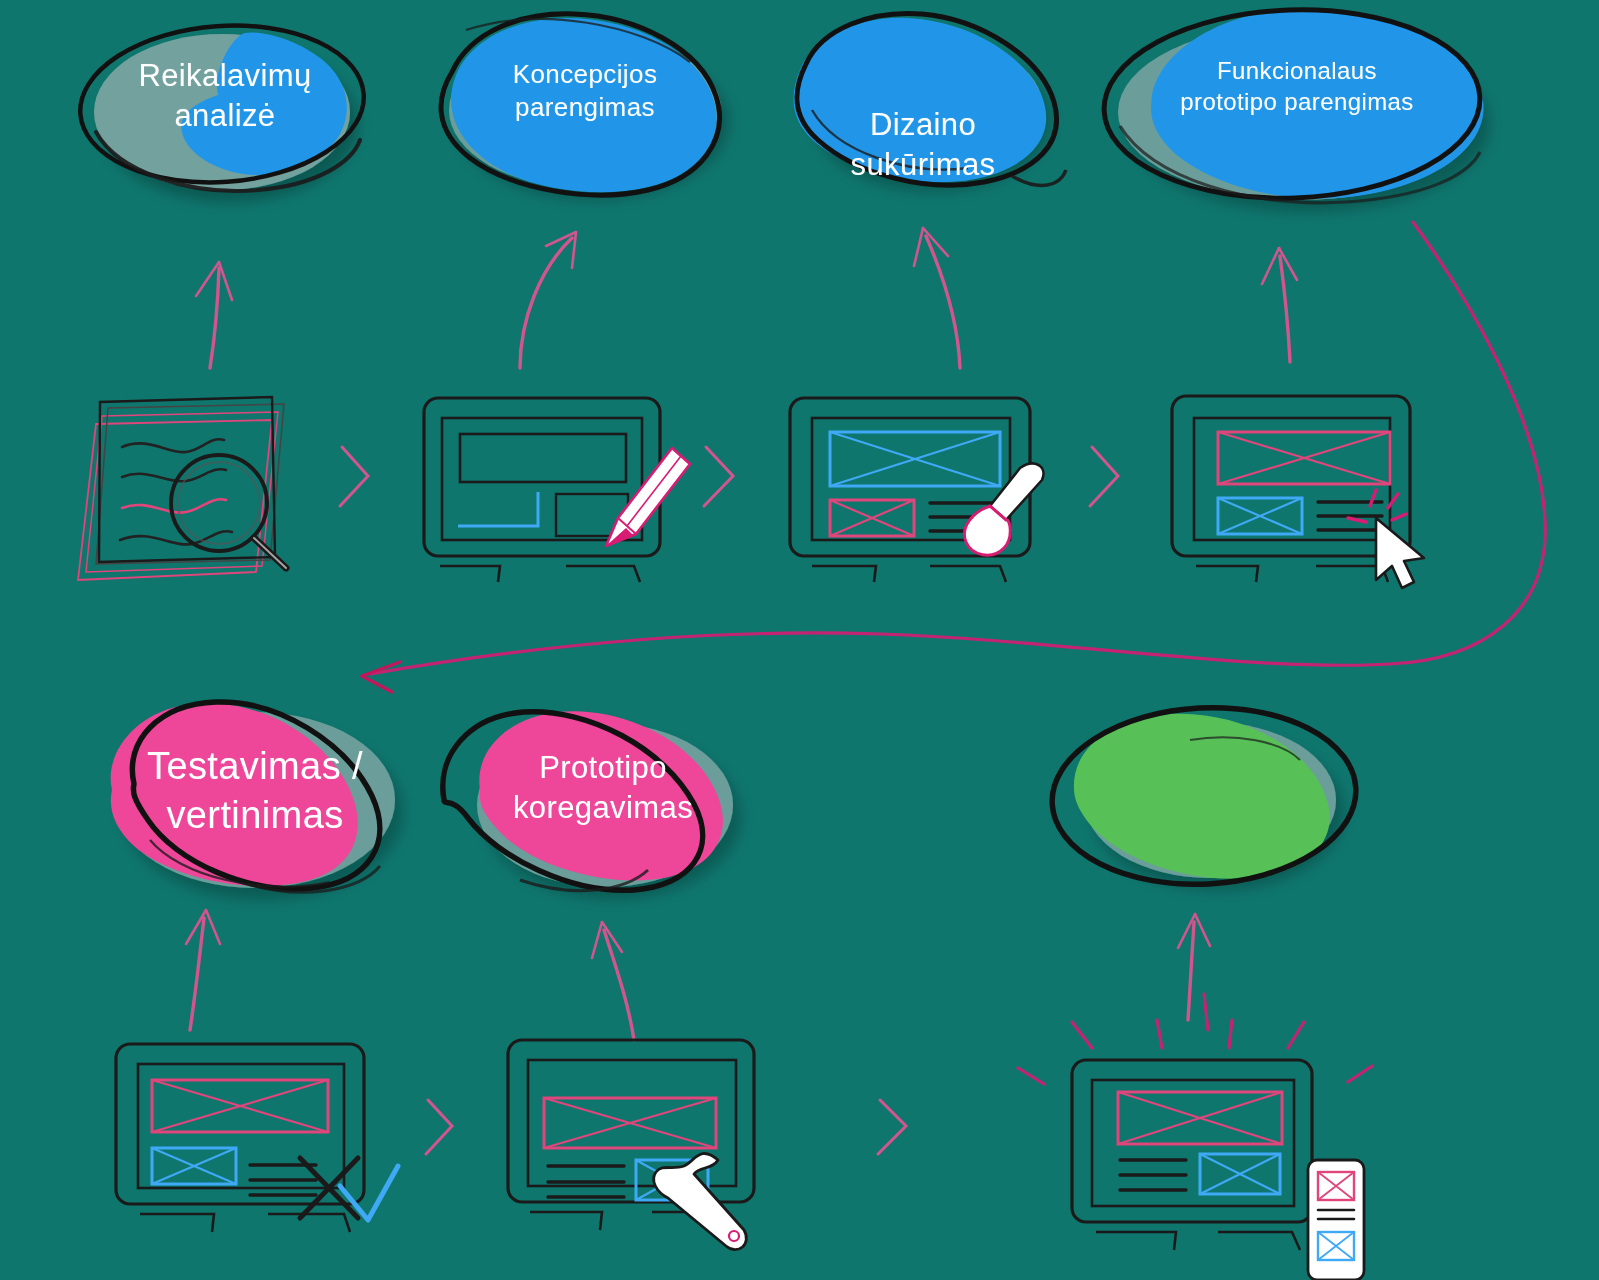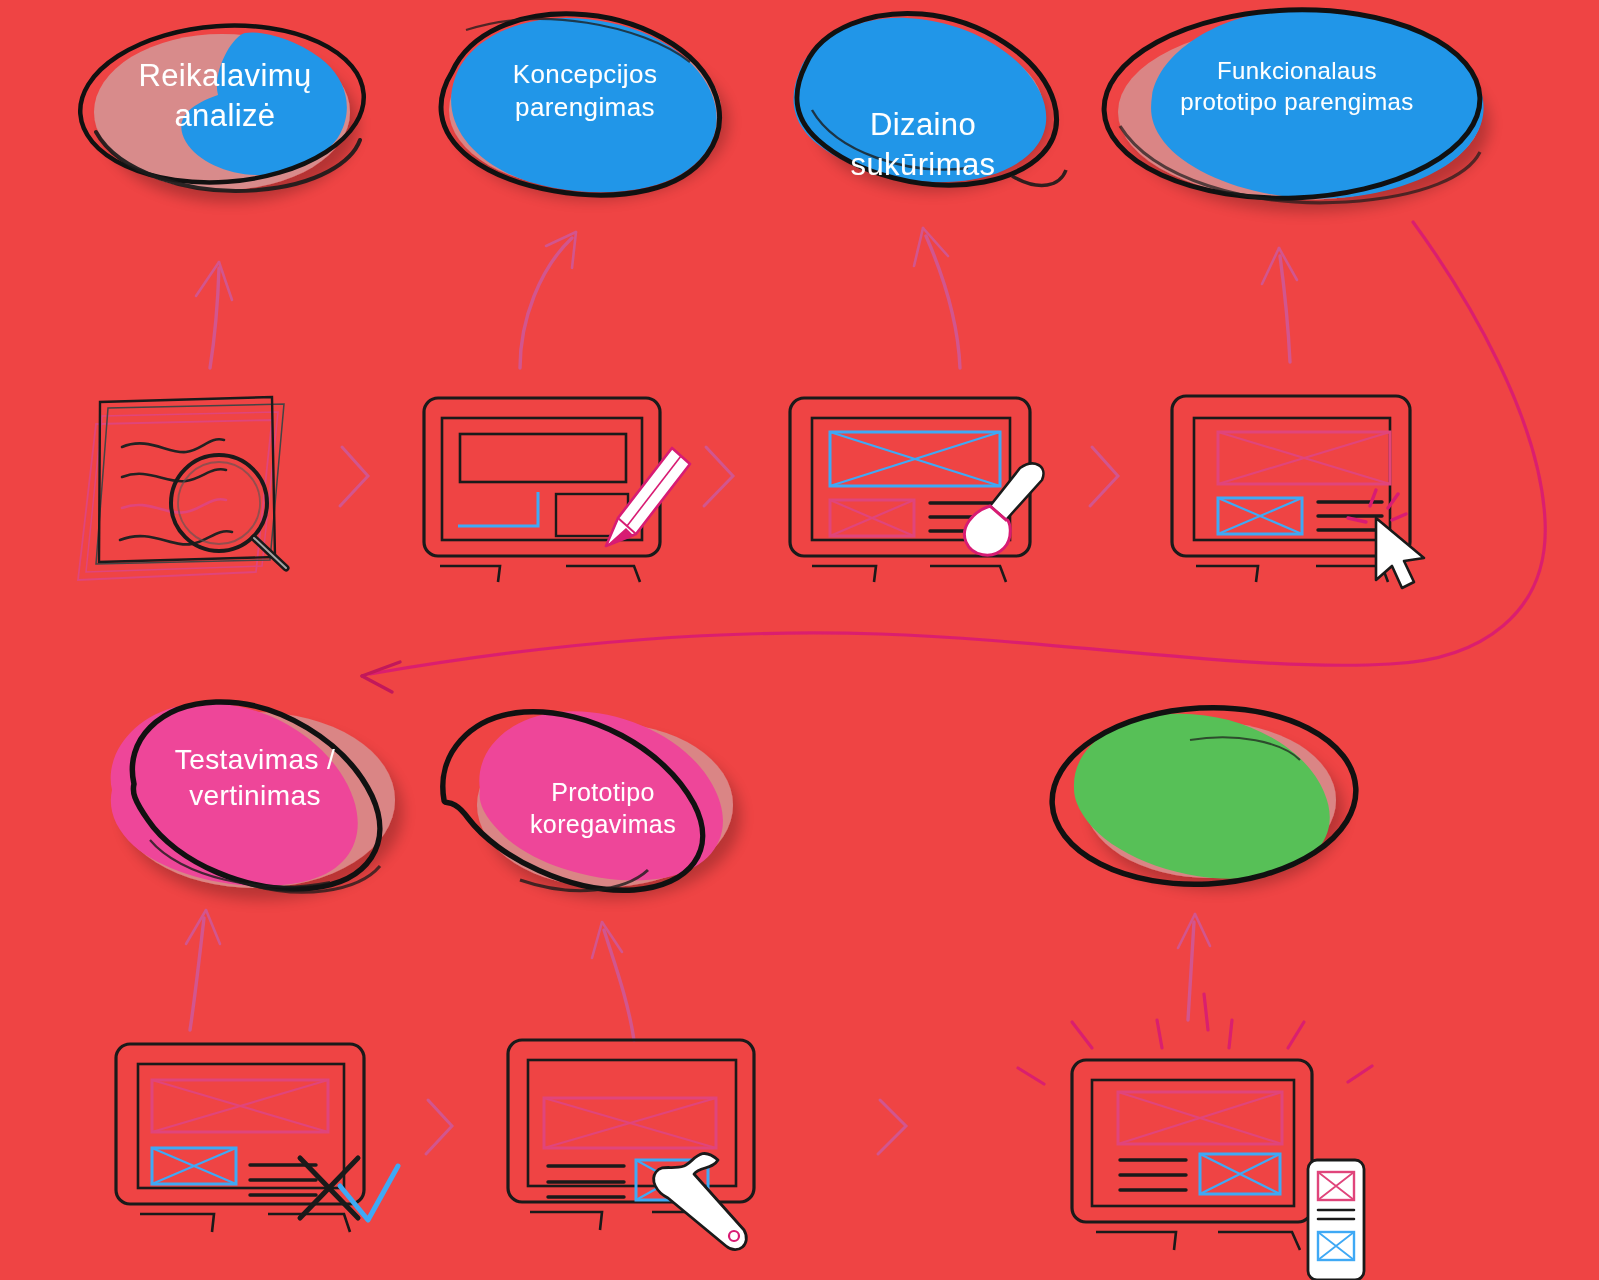--- a/index.html
+++ b/index.html
@@ -7,21 +7,21 @@
     padding: 0;
     background: #ffffff;
   }
   body {
     font-family: "Liberation Sans", sans-serif;
   }
   #stage {
     position: relative;
     width: 1599px;
     height: 1280px;
-    background: #ef4444;
+    background: #0f766e;
     overflow: hidden;
   }
   #canvas {
     position: absolute;
     left: 0;
     top: 0;
     width: 1599px;
     height: 1280px;
   }
   .bubble-label {
@@ -305,24 +305,24 @@
 
   <div class="bubble-label" style="left:460px; top:58px; width:250px; font-size:26px;">Koncepcijos
 parengimas</div>
 
   <div class="bubble-label" style="left:812px; top:58px; width:222px; font-size:31px;margin-top:47px;">Dizaino
 sukūrimas</div>
 
   <div class="bubble-label" style="left:1124px; top:56px; width:346px; font-size:24px;">Funkcionalaus
 prototipo parengimas</div>
 
-  <div class="bubble-label" style="left:128px; top:742px; width:254px; font-size:28px;">Testavimas /
+  <div class="bubble-label" style="left:128px; top:742px; width:254px; font-size:38px;">Testavimas /
 vertinimas</div>
 
-  <div class="bubble-label" style="left:492px; top:748px; width:222px; font-size:25px;margin-top:28px;">Prototipo
+  <div class="bubble-label" style="left:492px; top:748px; width:222px; font-size:31px;">Prototipo
 koregavimas</div>
 
 
   <div class="bubble-hit" style="left:80px;  top:22px;  width:290px; height:178px;"></div>
   <div class="bubble-hit" style="left:438px; top:14px;  width:290px; height:190px;"></div>
   <div class="bubble-hit" style="left:790px; top:12px;  width:276px; height:180px;"></div>
   <div class="bubble-hit" style="left:1104px;top:8px;   width:380px; height:198px;"></div>
   <div class="bubble-hit" style="left:104px; top:700px; width:296px; height:196px;"></div>
   <div class="bubble-hit" style="left:440px; top:706px; width:280px; height:190px;"></div>
   <div class="bubble-hit" style="left:1052px;top:708px; width:308px; height:178px;"></div>

